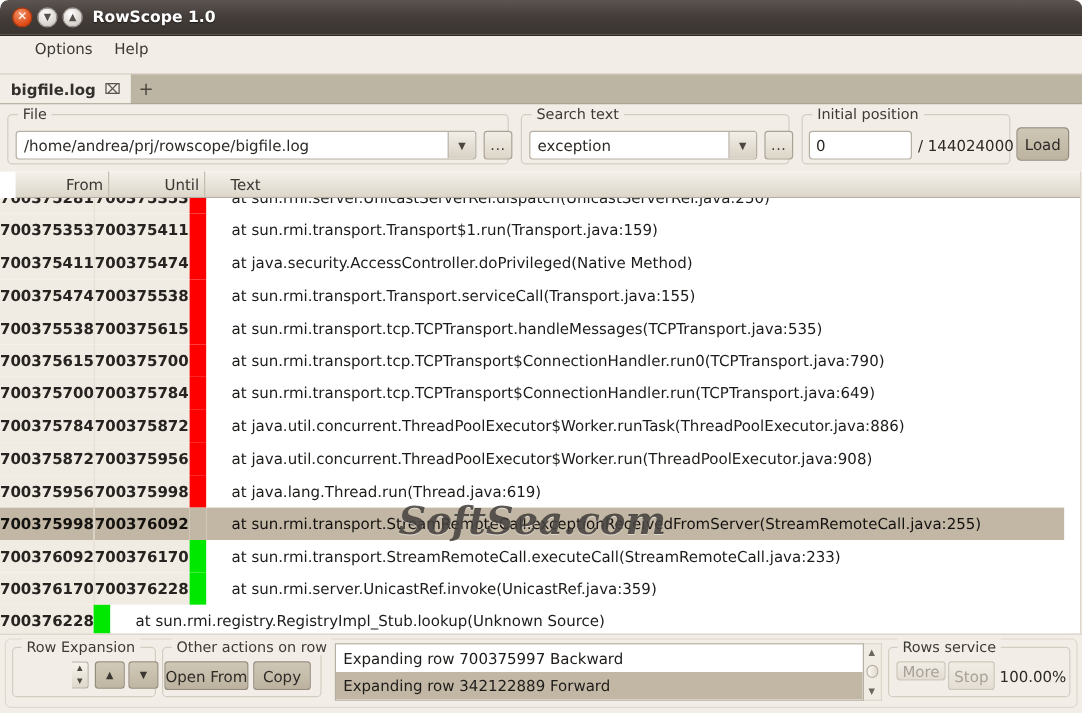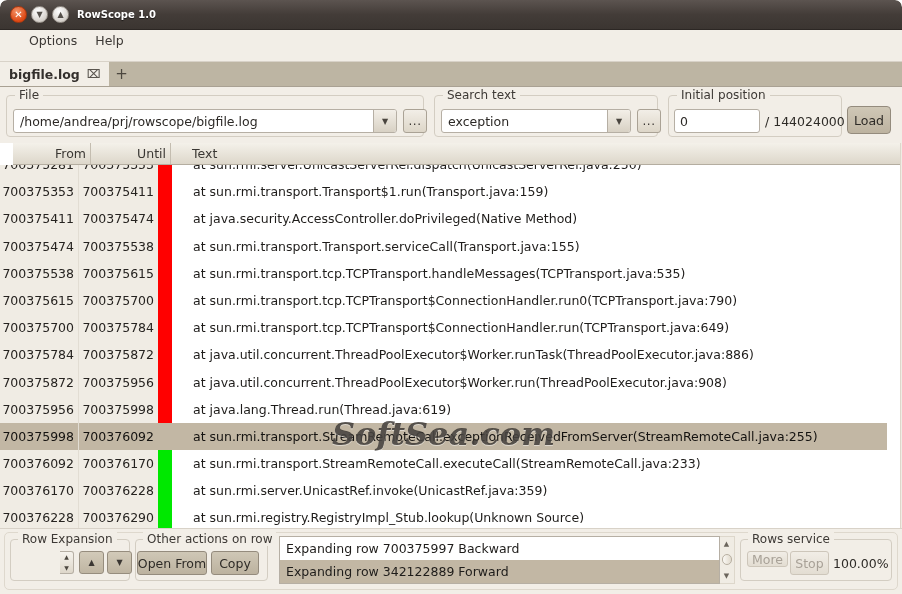--- a/index.html
+++ b/index.html
@@ -62,21 +62,21 @@
     left: 52px;
     background: radial-gradient(circle at 40% 30%, #ffffff, #d3cec8 75%);
     border: 1px solid #9c968f;
     color: #55504b;
     font-size: 8px;
   }
   #window-title {
     position: absolute;
     left: 77px; top: 0;
     height: 29px; line-height: 29px;
-    font-size: 10px;
+    font-size: 13px;
     font-weight: bold;
     color: #ffffff;
     text-shadow: 0 1px 1px rgba(0,0,0,.6);
   }
 
   
   #menubar {
     height: 31px;
     background: #f2eee7;
     border-bottom: 1px solid #d8d2c8;
@@ -261,20 +261,21 @@
   }
   .row .c-from, .row .c-until {
     background: #f0ece4;
     height: 27.2px;
     line-height: 27.2px;
     font-size: 12.5px;
     color: #262320;
     box-sizing: border-box;
     text-align: right;
     padding-right: 4px;
+    font-weight: bold;
   }
   .row .c-from { width: 78px; }
   .row .c-until{ width: 80px; border-left: 1px solid #e2ddd3; }
   .row .c-bar {
     width: 14px;
     height: 27.2px;
     box-sizing: border-box;
   }
   .row .c-text {
     flex: 1;
@@ -626,21 +627,20 @@
             <div class="c-text">at sun.rmi.transport.StreamRemoteCall.executeCall(StreamRemoteCall.java:233)</div>
           </div>
           <div class="row">
             <div class="c-from">700376170</div>
             <div class="c-until">700376228</div>
             <div class="c-bar" style="background: rgb(0, 232, 0);"></div>
             <div class="c-text">at sun.rmi.server.UnicastRef.invoke(UnicastRef.java:359)</div>
           </div>
           <div class="row">
             <div class="c-from">700376228</div>
-            <div class="c-until">700376290</div>
             <div class="c-bar" style="background: rgb(0, 232, 0);"></div>
             <div class="c-text">at sun.rmi.registry.RegistryImpl_Stub.lookup(Unknown Source)</div>
           </div>
         </div>
     </div>
 
     <div id="watermark">SoftSea.com</div>
 
     <div id="vscroll">
       <div class="sb-arrow" id="vs-up">▲</div>

